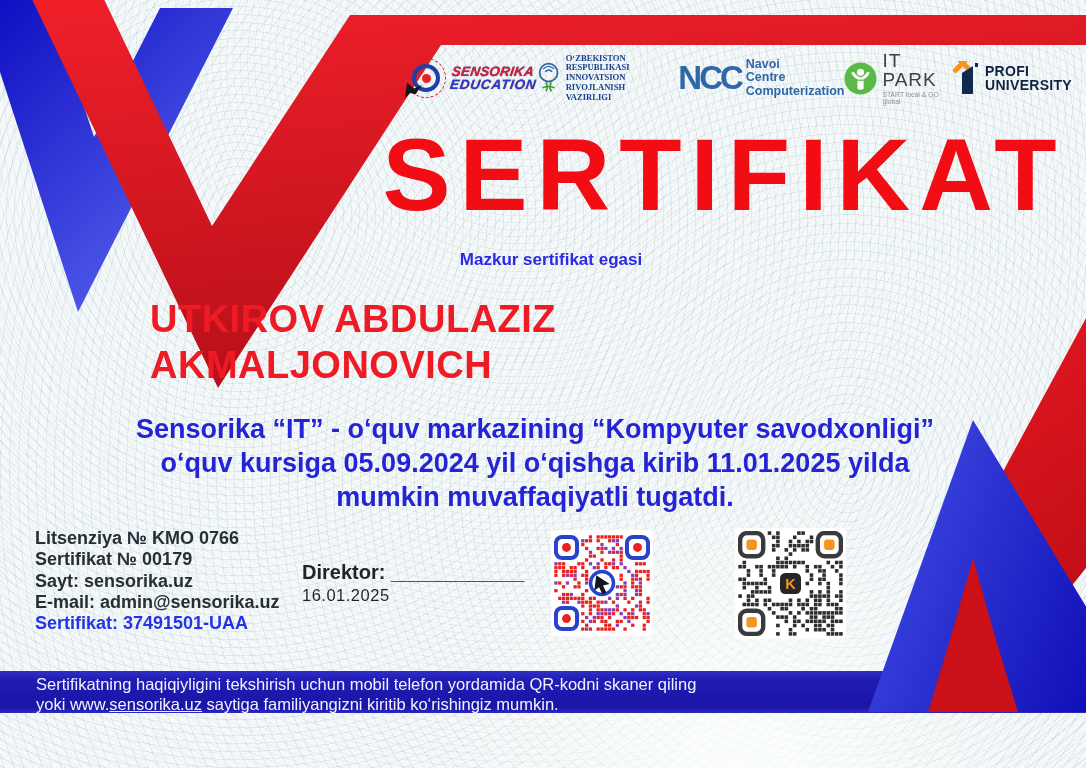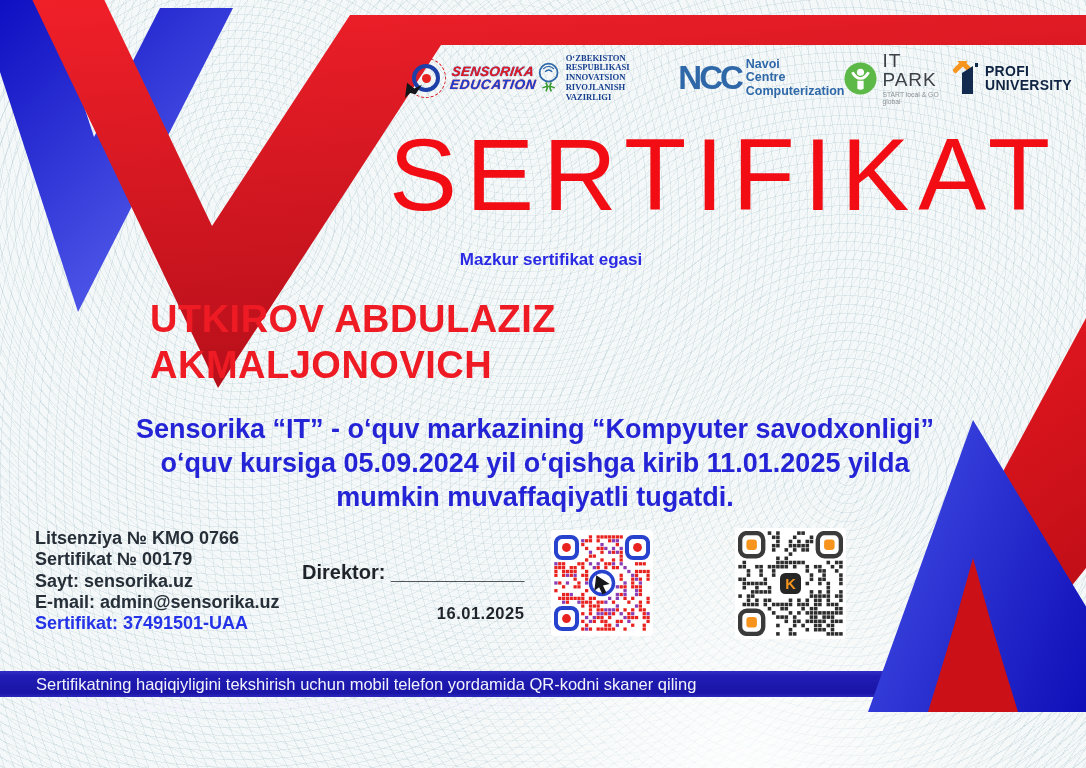--- a/index.html
+++ b/index.html
@@ -8,21 +8,21 @@
     background-color:#f5f8f8;
     background-image:
       radial-gradient(ellipse at 68% 102%, rgba(255,255,255,.85), rgba(255,255,255,0) 28%),
       repeating-radial-gradient(circle at 22% 28%, rgba(125,165,182,.17) 0 1px, transparent 1px 8px),
       repeating-radial-gradient(circle at 78% 62%, rgba(125,165,182,.17) 0 1px, transparent 1px 9px),
       repeating-radial-gradient(circle at 48% 8%, rgba(125,165,182,.12) 0 1px, transparent 1px 7px);
   }
   
   #decor{position:absolute;left:0;top:0;width:1086px;height:768px;z-index:3;pointer-events:none;}
   
-  .footer-bar{position:absolute;left:0;top:671px;width:1086px;height:26px;z-index:2;
+  .footer-bar{position:absolute;left:0;top:671px;width:1086px;height:42px;z-index:2;
     background:linear-gradient(#322dc4 0, #211cb4 20%, #1a15a6 85%, #2d28be 100%);
     color:#f2f2fc;font-size:16.5px;line-height:20px;padding:3px 0 0 36px;box-sizing:border-box;}
   .footer-bar .lnk{text-decoration:underline;}
   
   .content{position:absolute;inset:0;z-index:4;}
   .logo-row{position:absolute;left:406px;top:46px;width:666px;height:64px;display:flex;align-items:center;justify-content:space-between;}
   .logo{display:flex;align-items:center;gap:5px;}
   
   .sens-icon{position:relative;width:40px;height:40px;flex:0 0 auto;}
   .sens-ring-outer{position:absolute;inset:0;border:1.6px dashed #d8242b;border-radius:50%;}
@@ -38,32 +38,32 @@
   
   .ncc-mono{font-weight:900;font-size:33px;letter-spacing:-3px;color:#2e68a8;line-height:30px;}
   .ncc-text{font-weight:bold;font-size:12.5px;line-height:13.5px;color:#2e68a8;}
   
   .itp-name{font-size:19px;letter-spacing:1px;color:#3c4147;line-height:19px;font-weight:normal;}
   .itp-tag{font-size:6.8px;color:#8d9298;margin-top:2px;}
   
   .profi-text{font-weight:bold;font-size:14px;line-height:14.5px;color:#0f2342;letter-spacing:.3px;}
   
   .title{position:absolute;left:368px;top:124px;width:712px;text-align:center;
-    color:#f20d15;font-size:102px;font-weight:normal;letter-spacing:9px;line-height:1;white-space:nowrap;}
+    color:#f20d15;font-size:102px;font-weight:bold;letter-spacing:9px;line-height:1;white-space:nowrap;}
   .subtitle{position:absolute;left:369px;top:250px;width:364px;text-align:center;
     color:#2a2ae4;font-size:17px;font-weight:bold;}
   .recipient{position:absolute;left:150px;top:296px;width:740px;
     color:#ee1b24;font-size:38px;font-weight:bold;line-height:46px;letter-spacing:.5px;}
   .body-text{position:absolute;left:95px;top:412px;width:880px;text-align:center;
     color:#2424d6;font-size:27px;font-weight:bold;line-height:34px;}
   .details{position:absolute;left:35px;top:528px;color:#262e38;font-size:18px;font-weight:bold;line-height:21.3px;}
   .details .accent{color:#2433e8;}
   .sig{position:absolute;left:302px;top:561px;color:#1f242b;}
   .sig .row1{font-size:20px;font-weight:bold;}
-  .sig .date{font-size:16.5px;font-weight:bold;margin-top:20px;letter-spacing:.5px;text-align:right;}
+  .sig .date{font-size:16.5px;font-weight:normal;margin-top:2px;letter-spacing:.5px;}
   
   .qr{position:absolute;background:#fff;border-radius:3px;padding:3px;box-sizing:border-box;}
   .qr-left{left:551px;top:530px;width:102px;height:106px;}
   .qr-right{left:735px;top:528px;width:111px;height:111px;}
   .qr svg{display:block;width:100%;height:100%;}
 </style>
 </head>
 <body>
 
 <div class="canvas">

